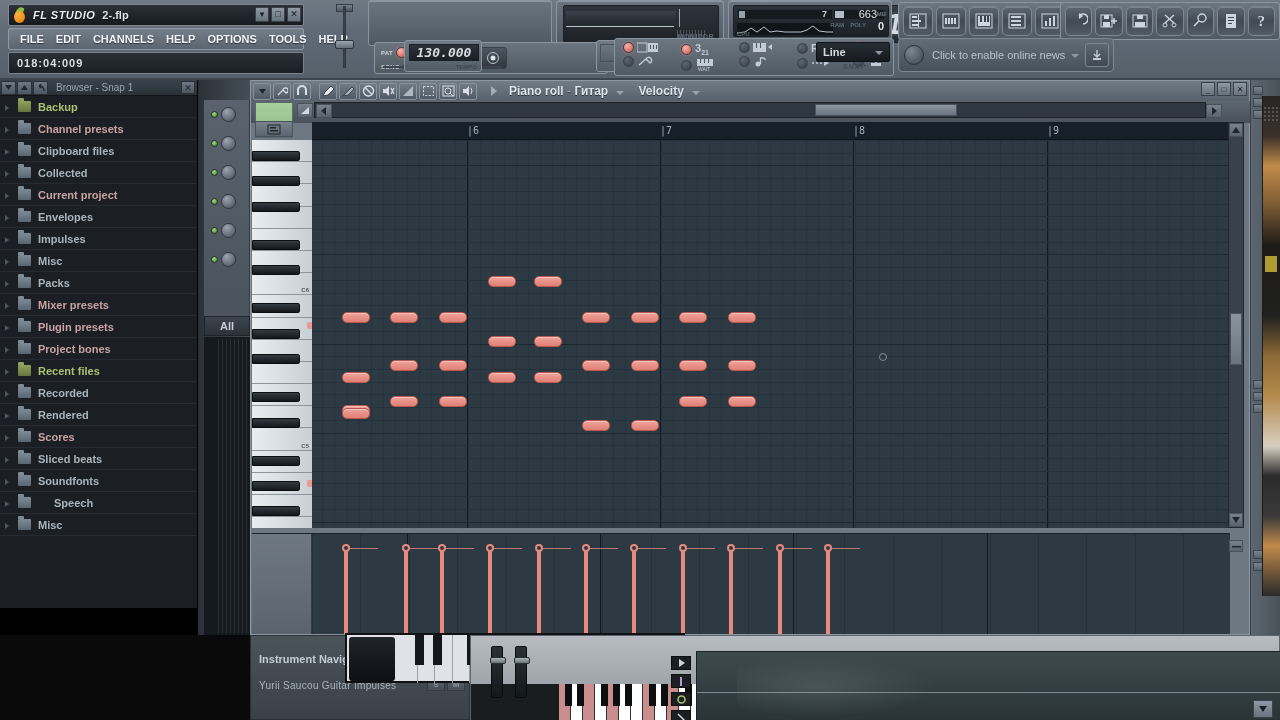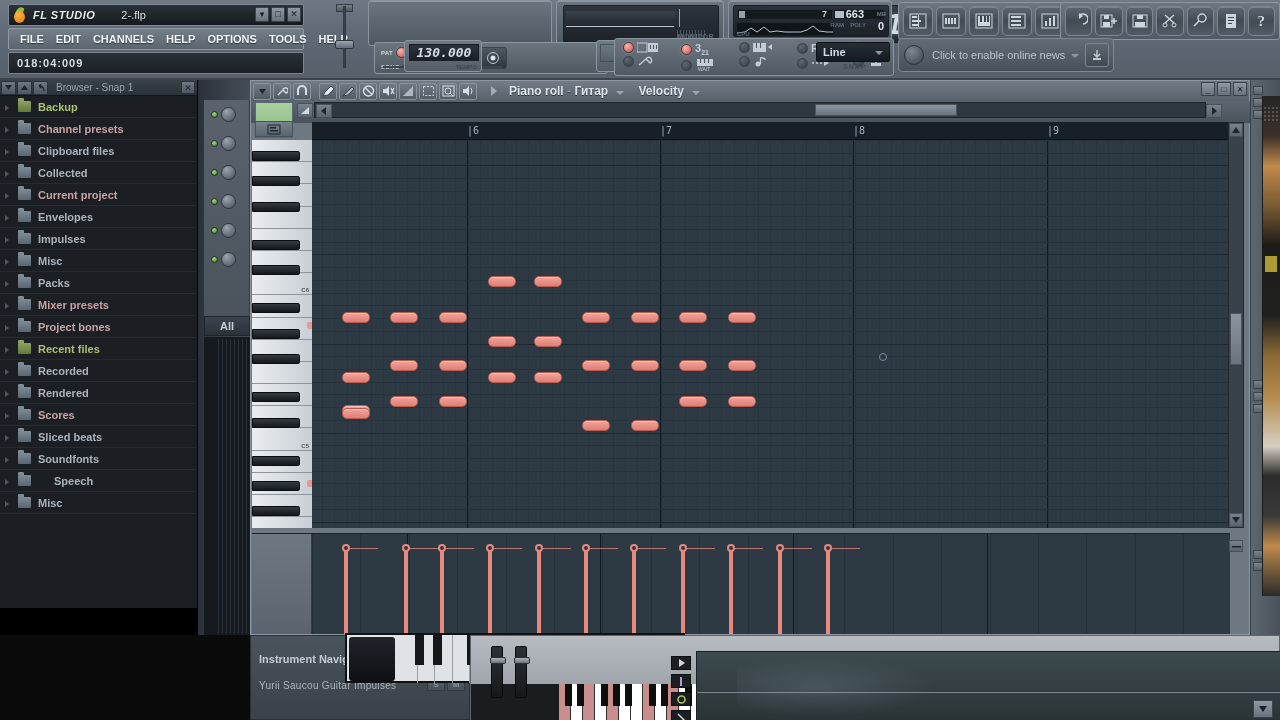--- a/index.html
+++ b/index.html
@@ -37,21 +37,21 @@
     position:absolute;left:2px;top:5px;width:11px;height:12px;
     background:radial-gradient(circle at 35% 30%,#ffb43a,#e07b12);
     border-radius:50%;
   }
   .fl-word {
     font-family:"Liberation Sans",sans-serif; font-weight:bold; font-style:italic;
     font-size:11px; color:#e8eef4; letter-spacing:.5px; margin-left:3px;
     text-shadow:0 1px 0 #000;
   }
   .fl-file {
-    font-size:11px;color:#dfe6ec;font-weight:normal;margin-left:26px;
+    font-size:11px;color:#dfe6ec;font-weight:bold;margin-left:7px;
     text-shadow:0 1px 0 #000;
   }
   .wbtns{position:absolute;right:2px;top:2px;display:flex;gap:2px;}
   .wbtn{
     width:14px;height:15px;background:linear-gradient(180deg,#8e99a4,#69737e);
     border:1px solid #39424b;border-radius:1px;
     font-size:9px;color:#1a1f25;display:flex;align-items:center;justify-content:center;
     line-height:1;
   }
 
@@ -154,21 +154,21 @@
   .cpubox .graph{
     position:absolute;left:3px;top:17px;width:96px;height:12px;background:#10151a;
     overflow:hidden;
   }
   .cpubox .graph svg{display:block;}
   .cpubox .cpul{position:absolute;left:3px;bottom:-1px;font-size:6px;color:#5e6b77;font-weight:bold;}
   .cpubox .rambox{
     position:absolute;right:3px;top:3px;width:52px;height:11px;background:#151a1f;border:1px solid #252c33;
   }
   .cpubox .rambox i{position:absolute;left:1px;top:1px;width:9px;height:7px;background:#b3bec8;}
-  .cpubox .ramnum{position:absolute;right:24px;top:2px;font-size:11px;font-weight:bold;color:#dde4ea;}
+  .cpubox .ramnum{position:absolute;right:11px;top:2px;font-size:11px;font-weight:normal;color:#dde4ea;}
   .cpubox .ramu{position:absolute;right:2px;top:5px;font-size:6px;font-weight:bold;color:#6a7884;}
   .cpubox .raml{position:absolute;right:44px;top:16px;font-size:6px;font-weight:bold;color:#5e6b77;}
   .cpubox .polyl{position:absolute;right:22px;top:16px;font-size:6px;font-weight:bold;color:#5e6b77;}
   .cpubox .polyn{position:absolute;right:4px;top:14px;font-size:11px;font-weight:bold;color:#dde4ea;}
 
   
   .tbgroup{
     position:absolute; top:2px; height:38px;
     background:linear-gradient(180deg,#6b7681,#505a64);
     border:1px solid #8a959f;border-radius:3px;
@@ -904,20 +904,25 @@
         </div>
         <div class="bitem">
           <div class="exp"></div>
           <div class="bico folder"></div>
           <div class="blbl" style="color: rgb(170, 180, 189);">Packs</div>
         </div>
         <div class="bitem">
           <div class="exp"></div>
           <div class="bico folder"></div>
           <div class="blbl" style="color: rgb(201, 163, 163);">Mixer presets</div>
+        </div>
+        <div class="bitem">
+          <div class="exp"></div>
+          <div class="bico folder"></div>
+          <div class="blbl" style="color: rgb(201, 163, 163);">Plugin presets</div>
         </div>
         <div class="bitem">
           <div class="exp"></div>
           <div class="bico folder"></div>
           <div class="blbl" style="color: rgb(201, 163, 163);">Project bones</div>
         </div>
         <div class="bitem">
           <div class="exp"></div>
           <div class="bico folder g"></div>
           <div class="blbl" style="color: rgb(169, 193, 112);">Recent files</div>

